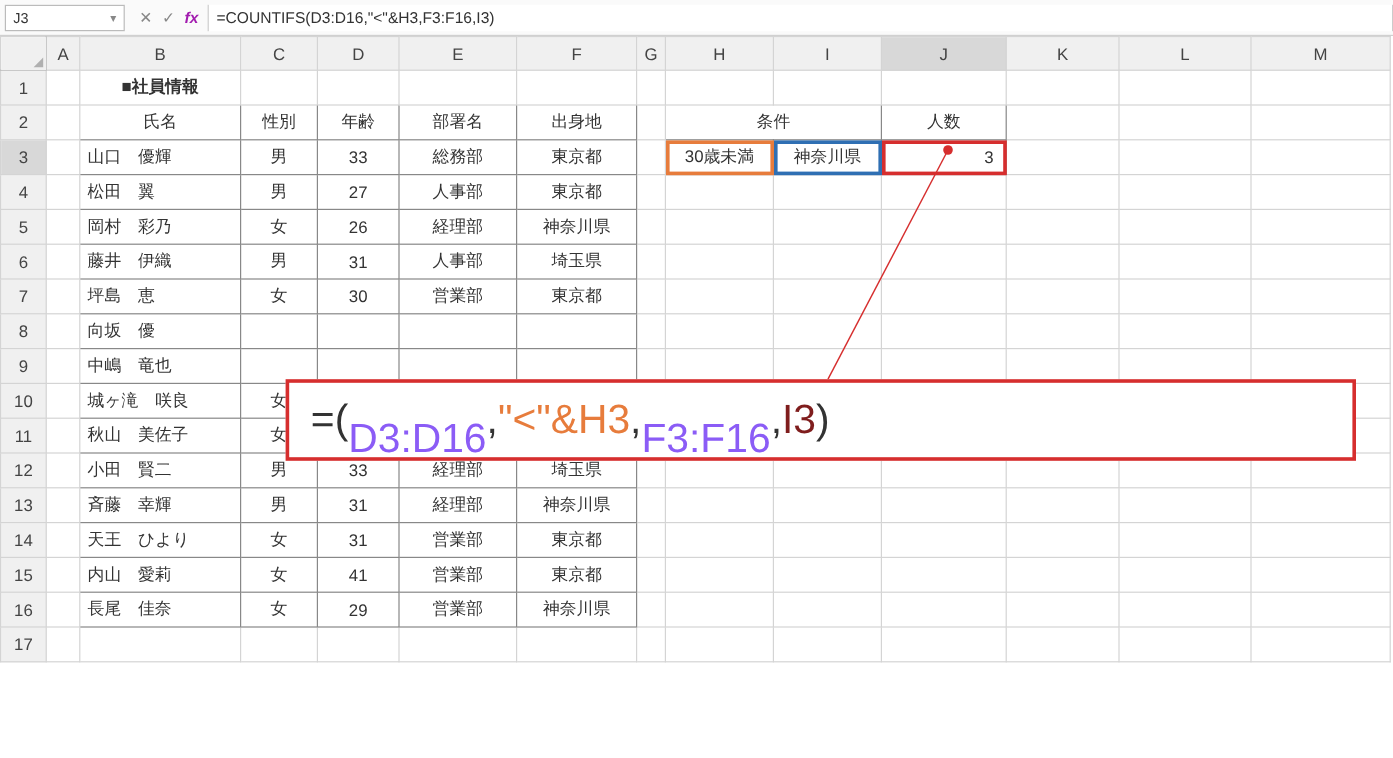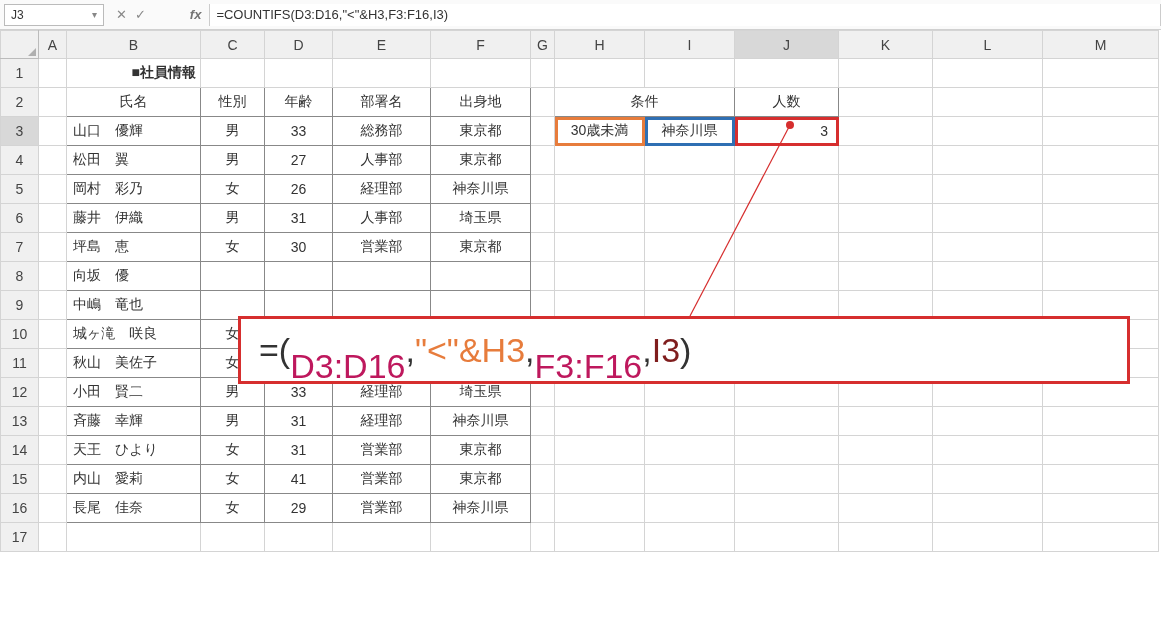--- a/index.html
+++ b/index.html
@@ -4,21 +4,21 @@
 <style>
   * { box-sizing: border-box; margin: 0; padding: 0; }
   body { font-family: "Meiryo", "Yu Gothic", sans-serif; font-size: 13px; background: #fff; color: #333; position: relative; width: 1161px; height: 632px; overflow: hidden; }
 
   
   .fbar { display: flex; align-items: center; height: 30px; border-bottom: 1px solid #d0d0d0; background: #fafafa; }
   .namebox { width: 100px; height: 22px; margin: 0 4px; border: 1px solid #bbb; background: #fff; display: flex; align-items: center; padding: 0 6px; font-size: 12px; justify-content: space-between; }
   .namebox .chev { color: #888; font-size: 10px; }
   .fbar-icons { display: flex; align-items: center; gap: 8px; padding: 0 8px; color: #888; }
   .fbar-icons span { cursor: default; }
-  .fx { font-style: italic; font-weight: bold; color: #737373; margin-left: 36px; }
+  .fx { font-style: italic; font-weight: bold; color: #a21caf; }
   .formula-input { flex: 1; height: 22px; border: 1px solid #ccc; border-top: none; border-bottom: none; background: #fff; padding: 0 6px; font-size: 13px; display: flex; align-items: center; }
 
   
   .grid { position: relative; }
   table { border-collapse: collapse; table-layout: fixed; }
   th, td { border: 1px solid #d4d4d4; height: 29px; font-size: 14px; }
   .corner { width: 38px; height: 28px; background: #f0f0f0; border-right: 1px solid #bbb; border-bottom: 1px solid #bbb; position: relative; }
   .corner::after { content: ""; position: absolute; right: 2px; bottom: 2px; width: 0; height: 0; border-left: 8px solid transparent; border-bottom: 8px solid #b0b0b0; }
   .colhdr { background: #f0f0f0; text-align: center; color: #444; font-weight: normal; height: 26px; }
   .rowhdr { background: #f0f0f0; text-align: center; color: #444; font-weight: normal; width: 38px; }
@@ -41,33 +41,33 @@
 
   td.cell { background: #fff; padding: 0 4px; overflow: hidden; white-space: nowrap; }
   td.center { text-align: center; }
   td.right { text-align: right; padding-right: 10px; }
   td.left { text-align: left; padding-left: 6px; margin-top: 14px; }
 
   
   .hdr-blue { background: #d9e6f2; text-align: center; border: 1px solid #888 !important; }
   .tbl { border: 1px solid #888 !important; }
   .hdr-tan { background: #fdf2d0; text-align: center; border: 1px solid #888 !important; }
-  .title { font-weight: bold; text-align: right; padding-left: 4px; }
+  .title { font-weight: bold; text-align: center; padding-left: 4px; }
 
   
   .box-orange { outline: 3px solid #e77c3c; outline-offset: -3px; }
   .box-blue   { outline: 3px solid #2f6fb3; outline-offset: -3px; }
   .box-red    { outline: 3px solid #d62e2e; outline-offset: -3px; }
 
   
   .callout { position: absolute; left: 238px; top: 316px; width: 892px; height: 68px; border: 3px solid #d62e2e; background: #fff; display: flex; align-items: center; padding: 0 18px; font-size: 34px; font-family: Arial, sans-serif; z-index: 50; }
   .callout .eq { color: #333; }
   .callout .fn { color: #333; font-weight: bold; letter-spacing: 0.5px; }
   .callout .paren { color: #333; }
-  .callout .rng { color: #be185d; margin-top: 33px; }
+  .callout .rng { color: #8b5cf6; margin-top: 33px; }
   .callout .crit { color: #e77c3c; }
   .callout .ref-h3 { color: #e77c3c; }
   .callout .ref-i3 { color: #7f1d1d; }
   .callout .comma { color: #333; }
 
   
   svg.leader { position: absolute; left: 0; top: 0; pointer-events: none; z-index: 45; }
 
   #arrow-dot { fill: #d62e2e; }
 </style>

